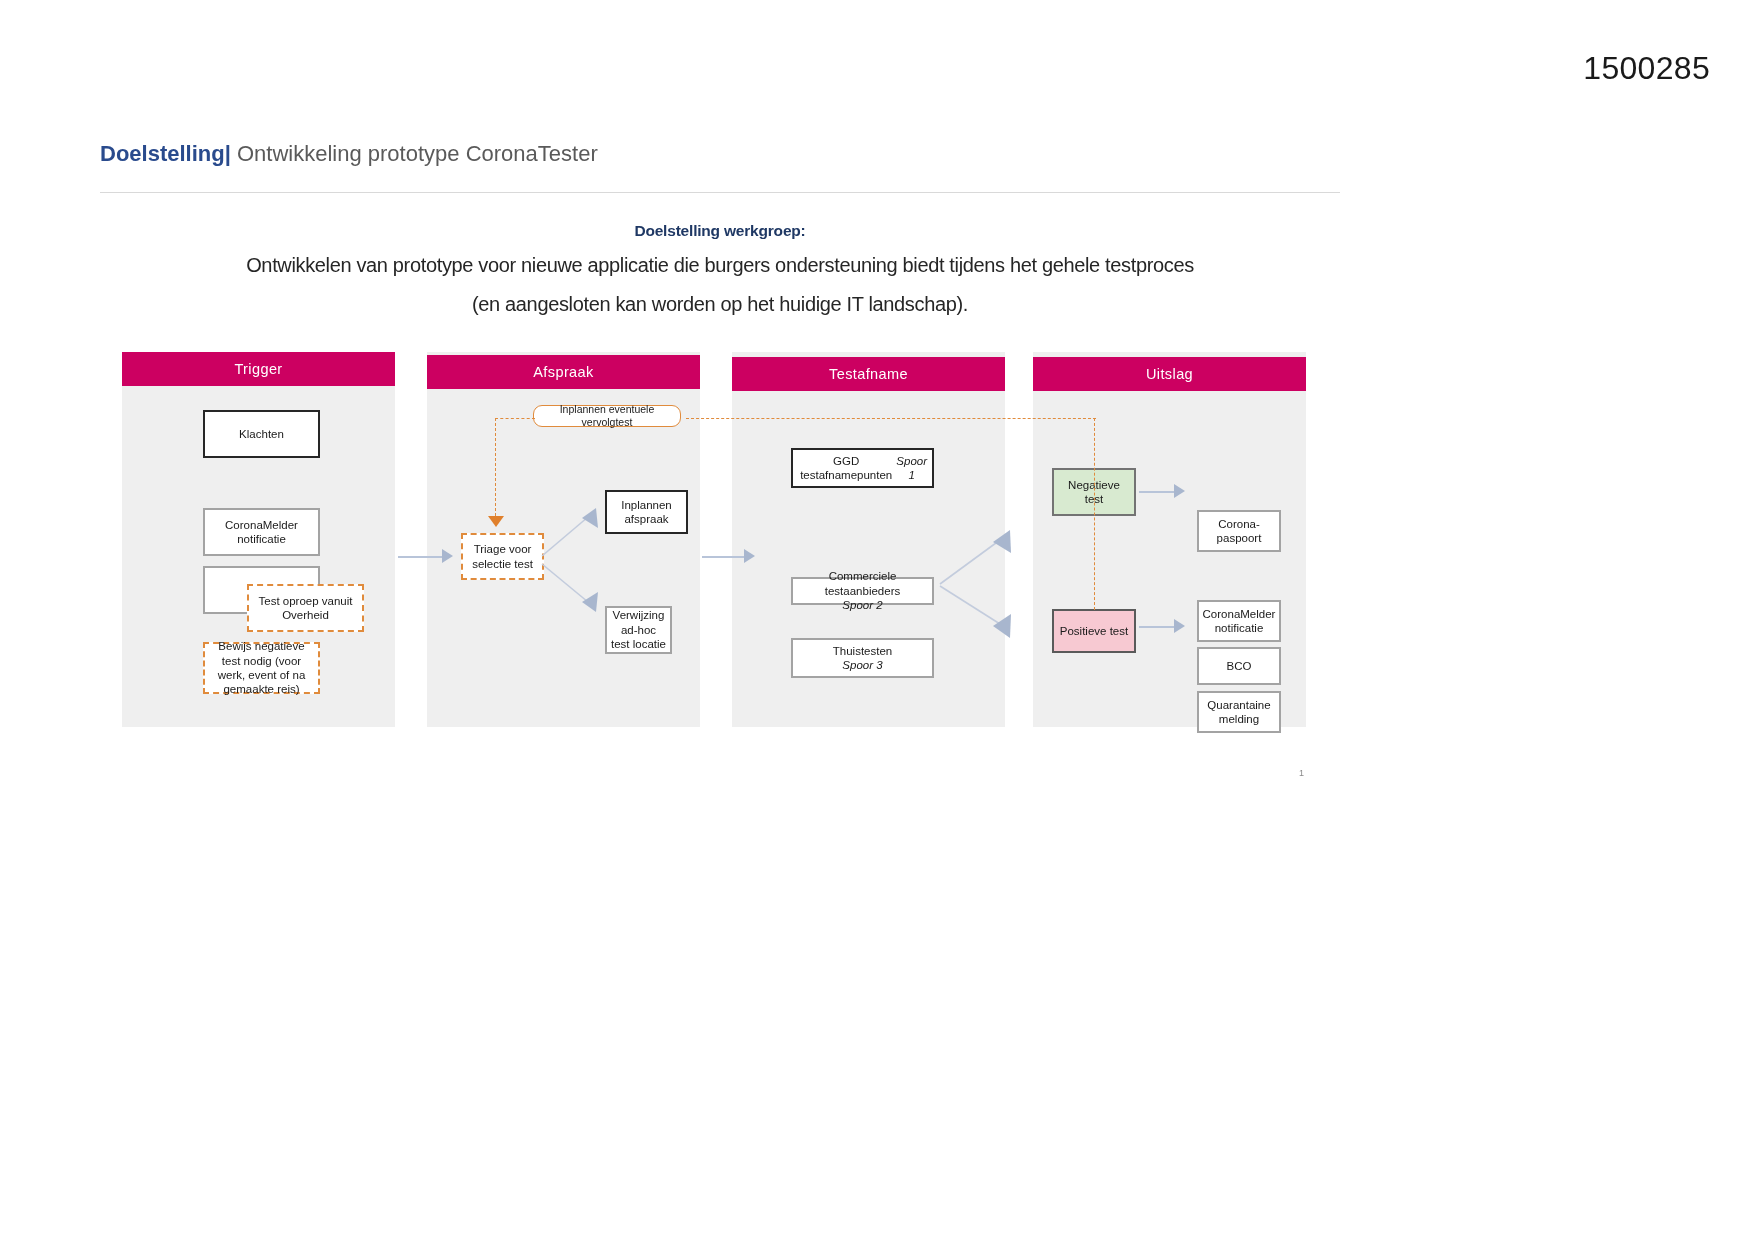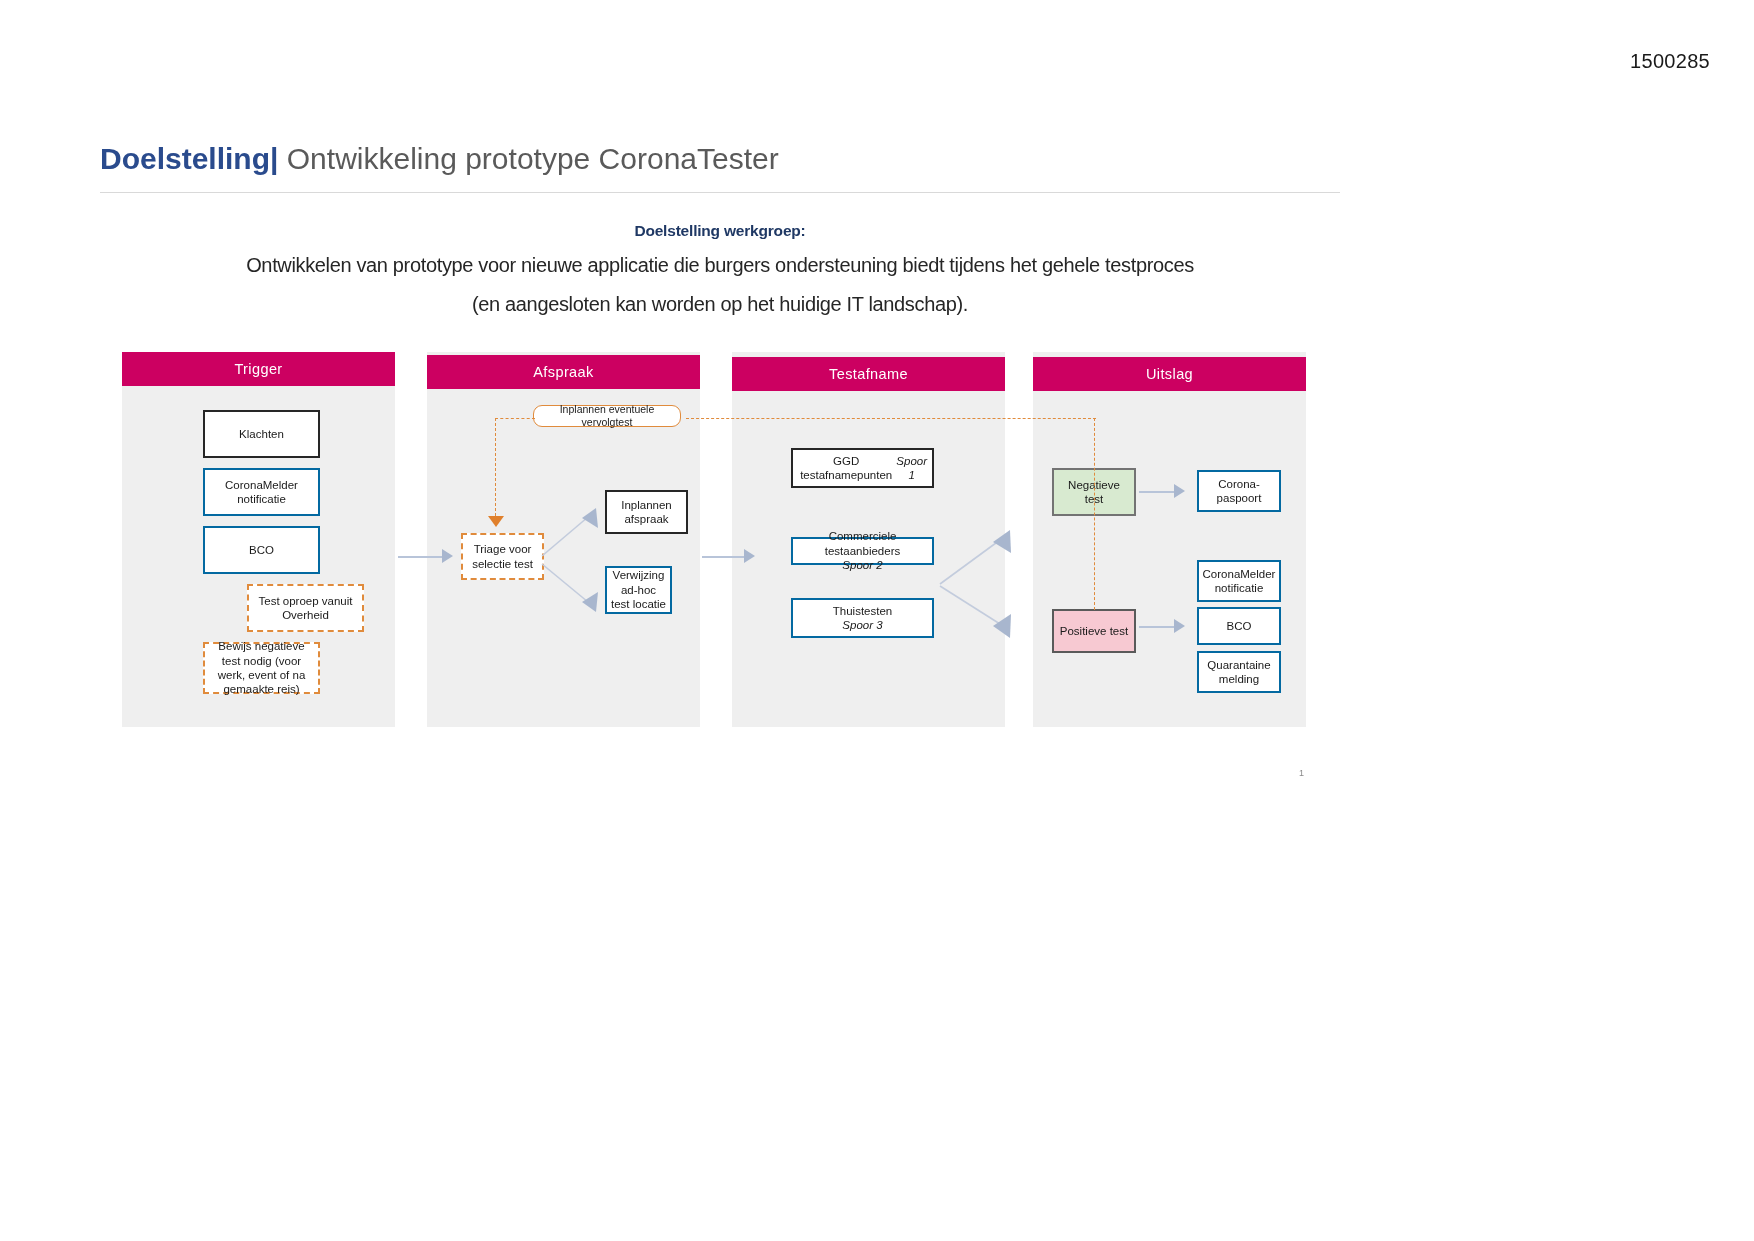--- a/index.html
+++ b/index.html
@@ -15,35 +15,35 @@
     width: 1754px;
     height: 1241px;
     background: #ffffff;
   }
 
   
   .doc-number {
     position: absolute;
     right: 44px;
     top: 50px;
-    font-size: 20px;
+    font-size: 32px;
     color: #1a1a1a;
     letter-spacing: 0.3px;
     font-family: "Liberation Sans", sans-serif;
   }
 
   
   .title-wrap {
     position: absolute;
     left: 100px;
     top: 140px;
     width: 1235px;
   }
   .title {
-    font-size: 30px;
+    font-size: 22px;
     line-height: 1.25;
     white-space: nowrap;
     font-family: "Liberation Sans", sans-serif;
   }
   .title .t-bold {
     color: #2a4b8d;
     font-weight: bold;
   }
   .title .t-pipe {
     color: #2a4b8d;
@@ -108,21 +108,21 @@
     align-items: center;
     justify-content: center;
     text-align: center;
     font-size: 11.5px;
     line-height: 1.25;
     color: #1a1a1a;
     padding: 2px 4px;
     font-family: "Liberation Sans", sans-serif;
   }
   .n-black  { border: 2px solid #262626; }
-  .n-orange { border: 2px solid #0369a1; }
+  .n-orange { border: 2px solid #a3a3a3; margin-top: 40px; }
   .n-dashed { border: 2px dashed #e08b3c; background: #ffffff; }
   .n-green  { border: 2px solid #737373; background: #d8ead0; }
   .n-pink   { border: 2px solid #5a5a5a; background: #f7c9d2; }
   .n-pill {
     border: 1.5px solid #e08b3c;
     border-radius: 9px;
     background: #ffffff;
     font-size: 10.5px;
   }
   .node .sub { font-style: italic; display:block; }

